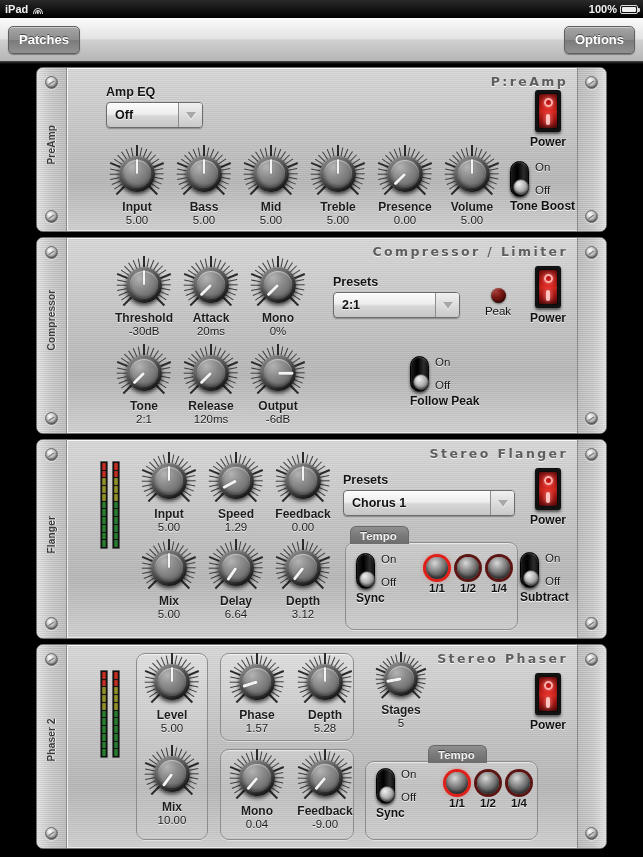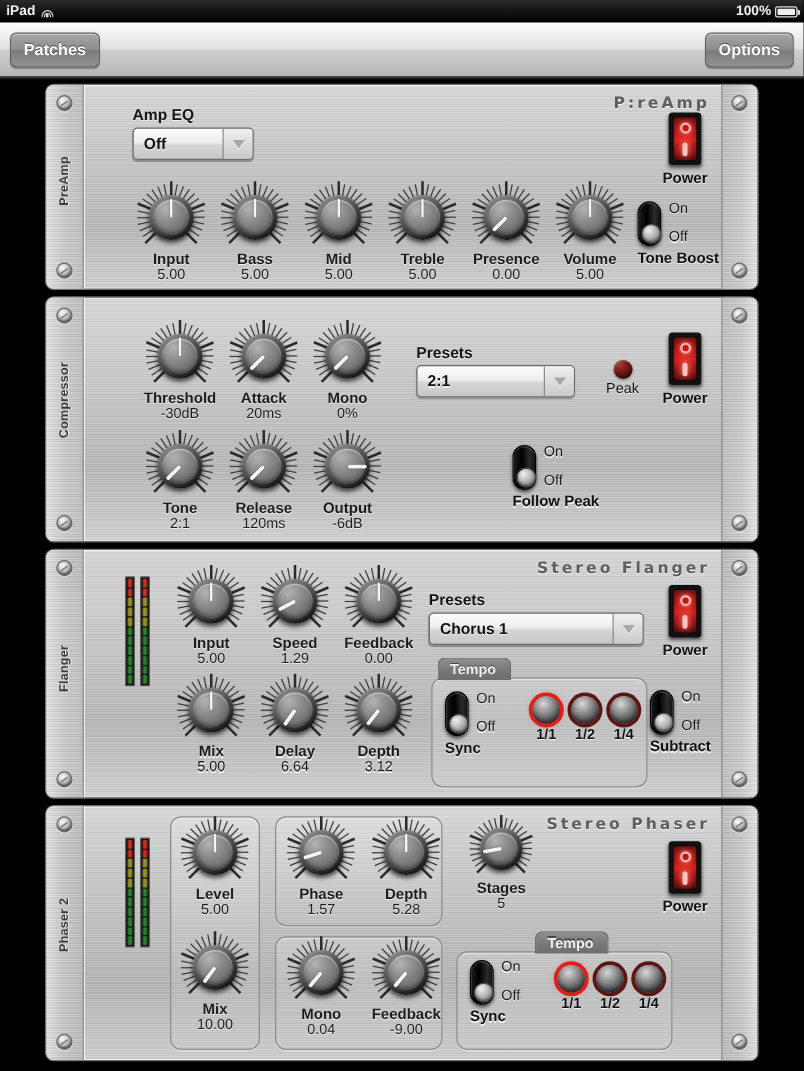--- a/index.html
+++ b/index.html
@@ -590,20 +590,21 @@
     <div class="rail">
       <div class="rail-label">Compressor</div>
     </div>
     <div class="screw tl"></div>
     <div class="screw bl"></div>
     <div class="rrail"></div>
     <div class="screw tr"></div>
     <div class="screw br"></div>
 
     <div class="mod-body">
+      <div class="mod-title">Compressor / Limiter</div>
 
       <div class="knob-wrap" style="left:45px;top:24px;">
         <div class="knob">
             <div class="ticks">
               <i class="maj" style="transform: rotate(-135deg);"></i>
               <i style="transform: rotate(-123.75deg);"></i>
               <i style="transform: rotate(-112.5deg);"></i>
               <i style="transform: rotate(-101.25deg);"></i>
               <i style="transform: rotate(-90deg);"></i>
               <i style="transform: rotate(-78.75deg);"></i>

